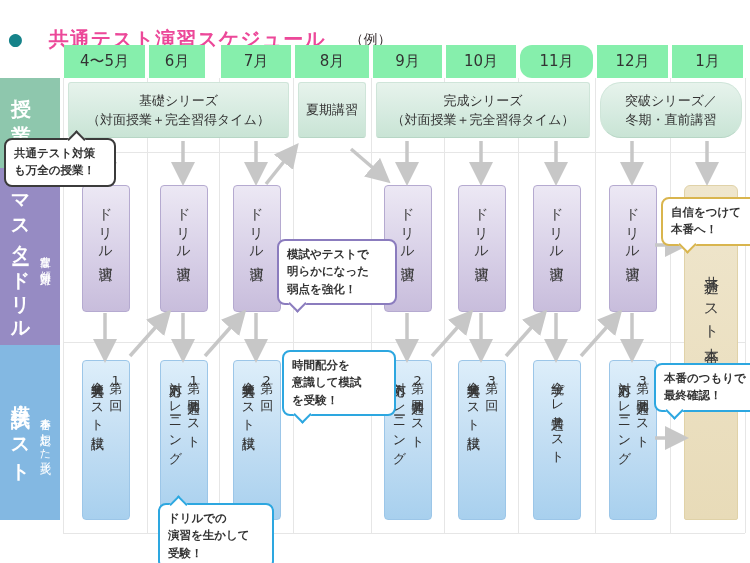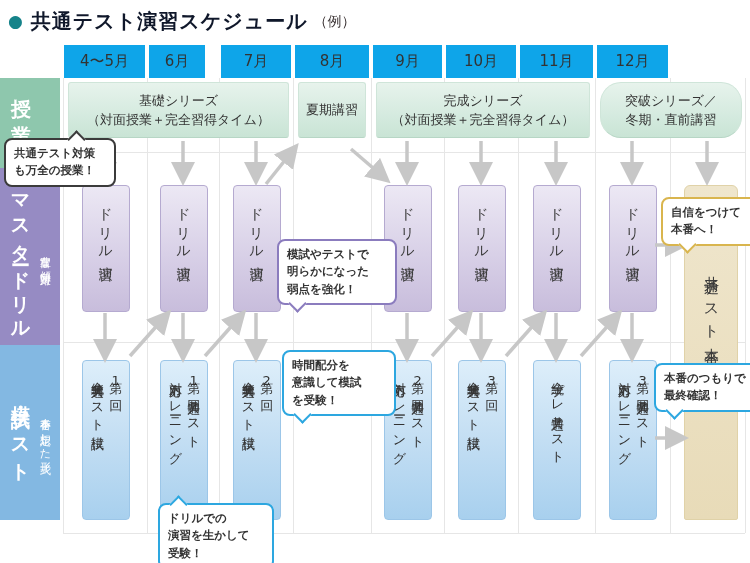--- a/index.html
+++ b/index.html
@@ -2,25 +2,25 @@
 <html><head>
 <meta charset="utf-8">
 <style>
   html,body{margin:0;padding:0;background:#fff;}
   body{font-family:"DejaVu Sans","Liberation Sans",sans-serif;color:#333;}
   .stage{position:relative;width:750px;height:563px;background:#fff;overflow:hidden;}
 
   
   .title-row{position:absolute;left:8px;top:8px;display:flex;align-items:center;gap:8px;}
   .title-bullet{color:#16838a;font-size:17px;line-height:1;}
-  .title-text{font-size:20px;font-weight:bold;color:#0f172a;margin:0;letter-spacing:1px;}
+  .title-text{font-size:20px;font-weight:bold;color:#ec4899;margin:18px;letter-spacing:1px;}
   .title-suffix{font-size:14px;color:#3a3233;margin-left:-2px;}
 
   
-  .month-cell{position:absolute;top:45px;height:33px;background:#0ea5e9;
+  .month-cell{position:absolute;top:45px;height:33px;background:#86efac;
     display:flex;align-items:center;justify-content:center;
     font-size:15px;font-weight:500;color:#333;}
 
   
   .vline{position:absolute;top:78px;height:455px;width:1px;background:#e6e6e6;}
   .hline{position:absolute;left:63px;width:682px;height:1px;background:#e6e6e6;}
 
   
   .band{position:absolute;left:0;width:60px;color:#fff;display:flex;
     align-items:center;justify-content:center;}
@@ -89,22 +89,23 @@
     <h1 class="title-text">共通テスト演習スケジュール</h1>
     <span class="title-suffix">（例）</span>
   </div>
 
   <div class="month-cell" style="left:64px;width:81px;">4〜5月</div>
   <div class="month-cell" style="left:149px;width:56px;">6月</div>
   <div class="month-cell" style="left:221px;width:70px;">7月</div>
   <div class="month-cell" style="left:295px;width:74px;">8月</div>
   <div class="month-cell" style="left:373px;width:69px;">9月</div>
   <div class="month-cell" style="left:446px;width:70px;">10月</div>
-  <div class="month-cell" style="left:520px;width:73px;">11月</div>
+  <div class="month-cell" style="left:520px;width:73px;border-radius:12px;">11月</div>
   <div class="month-cell" style="left:597px;width:71px;">12月</div>
+  <div class="month-cell" style="left:672px;width:71px;">1月</div>
 
   <div class="vline" style="left:63px;"></div>
   <div class="vline" style="left:147px;"></div>
   <div class="vline" style="left:219px;"></div>
   <div class="vline" style="left:293px;"></div>
   <div class="vline" style="left:371px;"></div>
   <div class="vline" style="left:444px;"></div>
   <div class="vline" style="left:518px;"></div>
   <div class="vline" style="left:595px;"></div>
   <div class="vline" style="left:670px;"></div>

